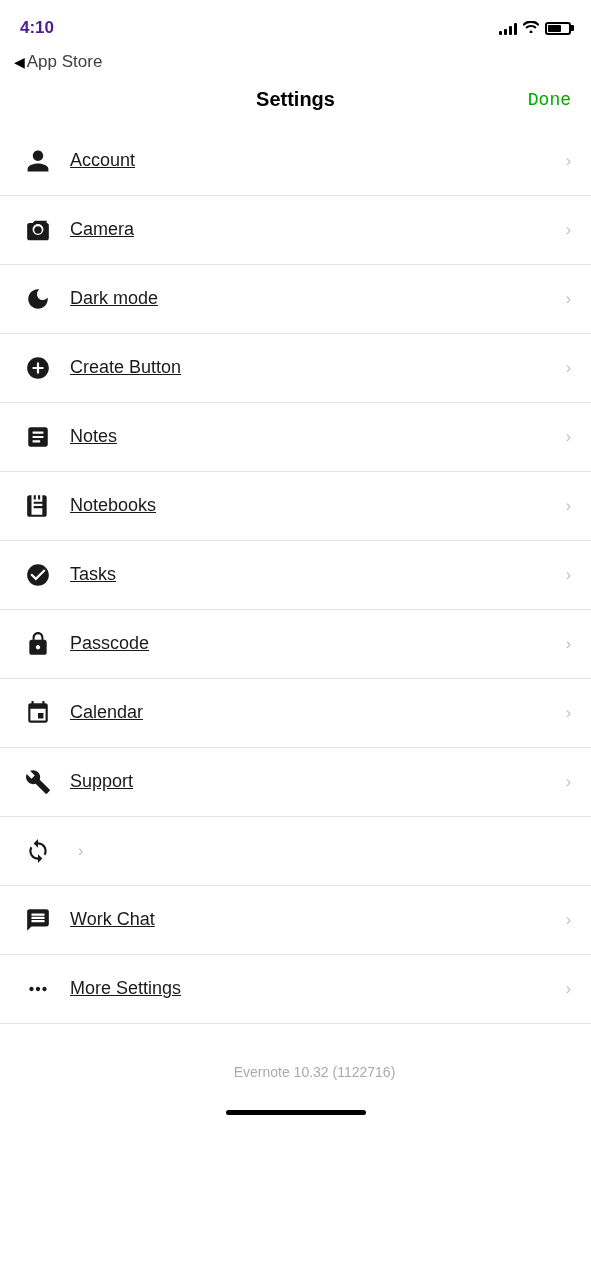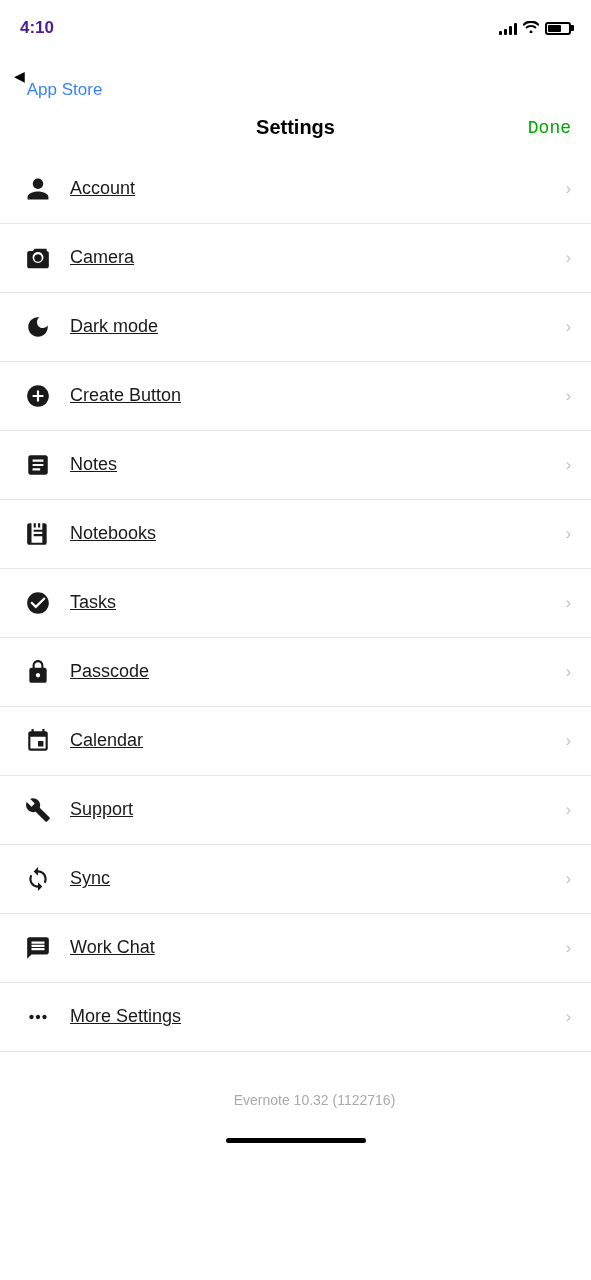--- a/index.html
+++ b/index.html
@@ -79,25 +79,24 @@
     }
 
     
     .back-nav {
       padding: 4px 20px 8px 14px;
       display: flex;
       align-items: center;
     }
     .back-nav-text {
       font-size: 17px;
-      color: #3b82f6;
+      color: #404040;
       display: flex;
       align-items: center;
       gap: 4px;
-      margin-top: 28px;
     }
     .back-arrow {
       font-size: 14px;
       color: #000;
       margin-right: 2px;
     }
 
     
     .header {
       display: flex;
@@ -349,23 +348,20 @@
     </div>
     <div class="menu-chevron">›</div>
   </div>
 
   <div class="menu-item">
     <div class="menu-icon">
       <svg viewBox="0 0 24 24">
           <path d="M12 4V1L8 5l4 4V6c3.31 0 6 2.69 6 6 0 1.01-.25 1.97-.7 2.8l1.46 1.46C19.54 15.03 20 13.57 20 12c0-4.42-3.58-8-8-8zm0 14c-3.31 0-6-2.69-6-6 0-1.01.25-1.97.7-2.8L5.24 7.74C4.46 8.97 4 10.43 4 12c0 4.42 3.58 8 8 8v3l4-4-4-4v3z"></path>
         </svg>
     </div>
-    <div class="menu-content">
-      <div class="menu-label">Sync</div>
-    </div>
     <div class="menu-chevron">›</div>
   </div>
 
   <div class="menu-item">
     <div class="menu-icon">
       <svg viewBox="0 0 24 24">
           <path d="M20 2H4c-1.1 0-2 .9-2 2v18l4-4h14c1.1 0 2-.9 2-2V4c0-1.1-.9-2-2-2zm-2 12H6v-2h12v2zm0-3H6V9h12v2zm0-3H6V6h12v2z"></path>
         </svg>
     </div>
     <div class="menu-content">

